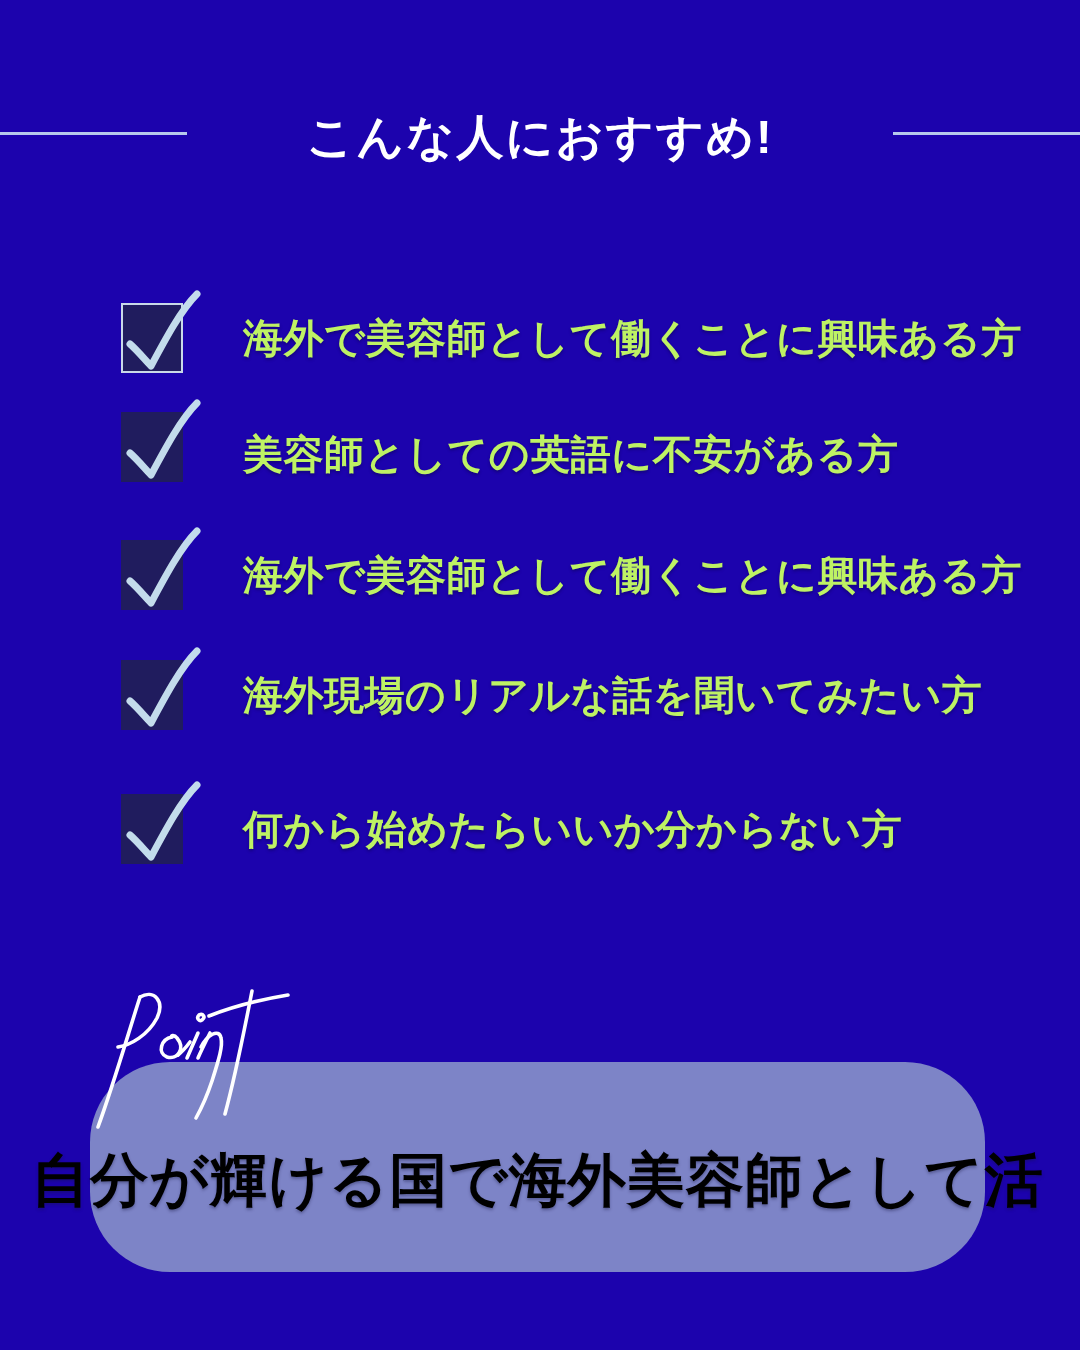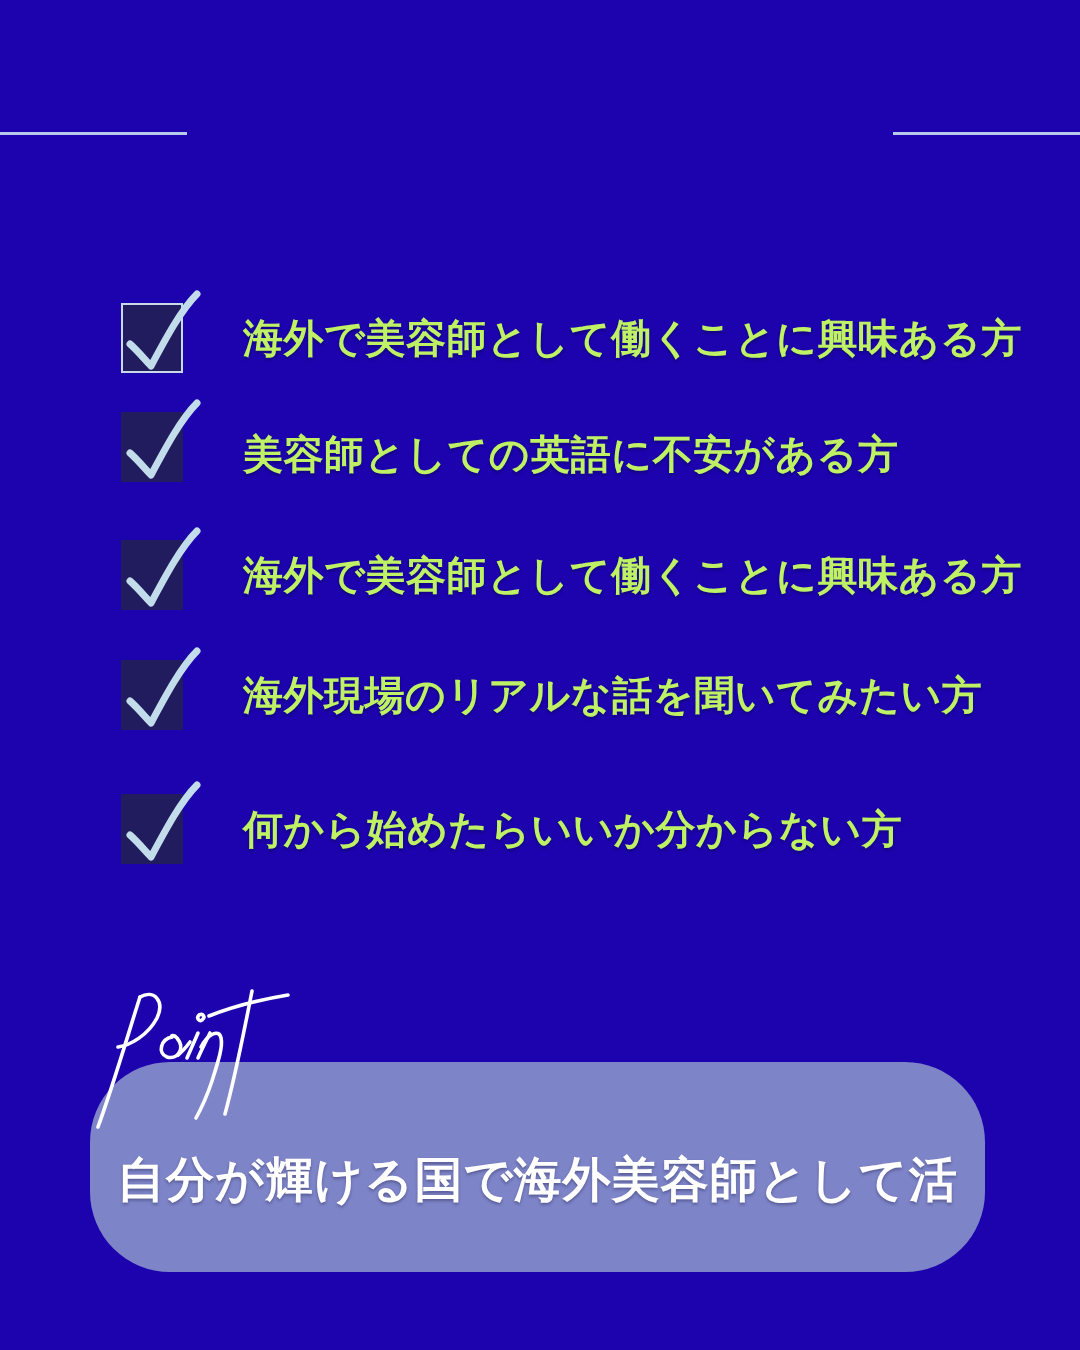--- a/index.html
+++ b/index.html
@@ -46,32 +46,33 @@
   .point-svg { position:absolute; left:78px; top:985px; width:218px; height:152px; overflow:visible; z-index:3; }
 
   
   .highlight-box {
     position:absolute; left:90px; top:1062px; width:895px; height:210px;
     background:#7d84c7; border-radius:80px;
     display:flex; flex-direction:column; justify-content:center; align-items:center;
     z-index:2;
   }
   .highlight-line {
-    font-size:48px; font-weight:900; color:#ffffff; line-height:70px;
+    font-size:58px; font-weight:900; color:#000000; line-height:70px;
     letter-spacing:1px; white-space:nowrap; text-align:center;
     text-shadow:0 2px 3px rgba(20,20,60,0.35);
     margin-top:25px;
   }
 </style>
 </head>
 <body>
 
 <div class="canvas">
 
   <div class="title-line left"></div>
+  <div class="page-title">こんな人におすすめ!</div>
   <div class="title-line right"></div>
 
   <div class="check-row row-0">
     <div class="checkbox-wrap">
       <div class="checkbox"></div>
       <svg class="checkmark-svg" viewBox="0 0 100 100">
         <path d="M 9,59 C 17,66 25,76 30,81 C 45,53 60,25 76,9" fill="none" stroke="#c3dcec" stroke-width="7" stroke-linecap="round" stroke-linejoin="round"></path>
       </svg>
     </div>
     <div class="check-label">海外で美容師として働くことに興味ある方</div>

